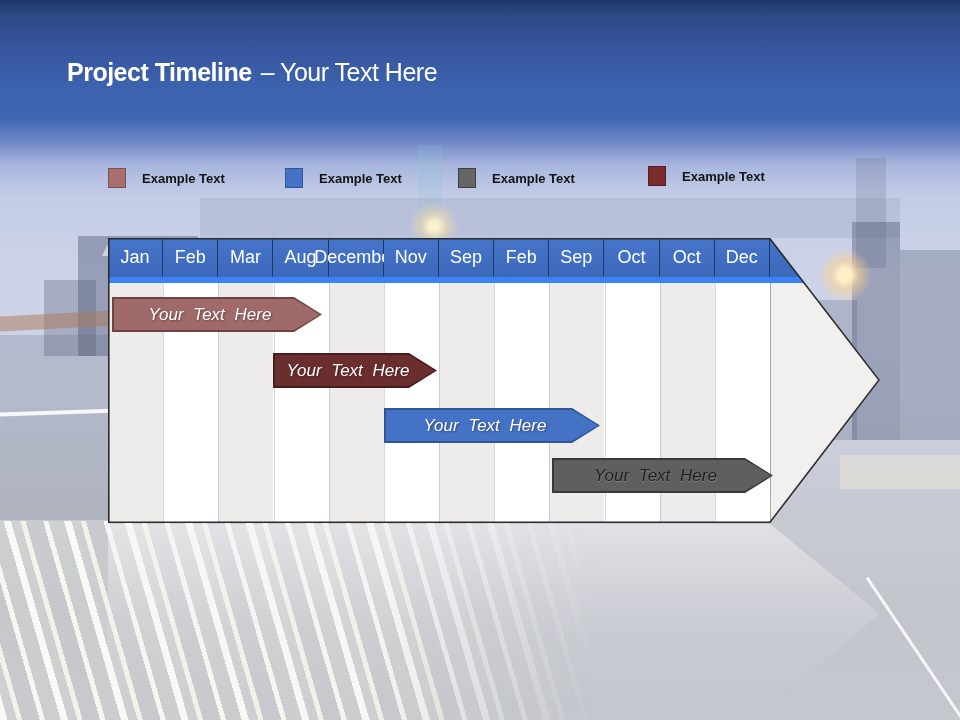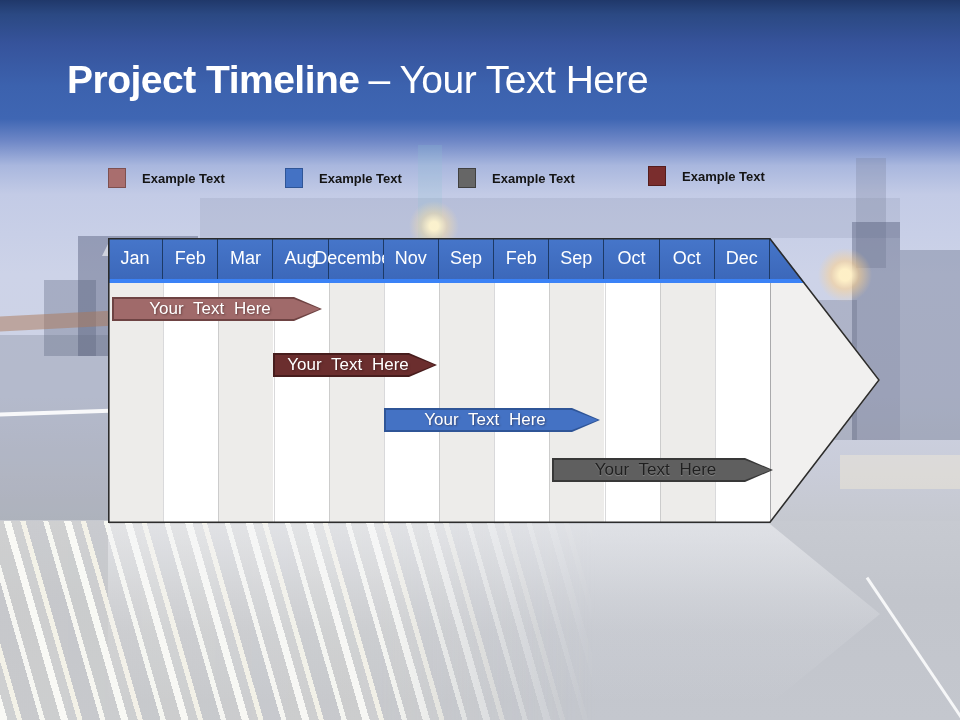--- a/index.html
+++ b/index.html
@@ -26,21 +26,21 @@
     mask-image:linear-gradient(to right, rgba(0,0,0,.95) 0%, rgba(0,0,0,.9) 55%, rgba(0,0,0,0) 82%);}
   .guardrail{position:absolute;left:938px;top:553px;width:3px;height:195px;
     background:rgba(255,255,255,0.85);transform:rotate(-34deg);}
 
   
   .reflection{position:absolute;left:108px;top:524px;width:772px;height:180px;z-index:2;
     clip-path:polygon(0 0,662px 0,772px 90px,662px 180px,0 180px);
     background:linear-gradient(180deg,rgba(243,244,247,0.55),rgba(243,244,247,0.12) 60%,rgba(243,244,247,0));}
 
   
-  .title{position:absolute;left:67px;top:58px;z-index:6;color:#ffffff;font-size:39px;
+  .title{position:absolute;left:67px;top:58px;z-index:6;color:#ffffff;font-size:25px;
     letter-spacing:-0.5px;white-space:nowrap;}
   .title .t-bold{font-weight:700;}
   .title .t-reg{font-weight:400;margin-left:9px;}
 
   
   .legend-item{position:absolute;top:168px;display:flex;align-items:center;gap:16px;z-index:6;}
   .swatch{width:18px;height:20px;box-sizing:border-box;}
   .legend-label{font-size:13px;font-weight:700;color:#141414;white-space:nowrap;}
   .li-1{left:108px;} .li-2{left:285px;} .li-3{left:458px;} .li-4{left:648px;top:166px;}
   .sw-1{background:#a96e6e;border:1px solid #7e5050;}
@@ -51,31 +51,31 @@
   
   .arrow{position:absolute;left:108px;top:238px;width:772px;height:285px;z-index:3;
     clip-path:polygon(0 0,662px 0,772px 142px,662px 285px,0 285px);}
   .arrow-fill{position:absolute;inset:0;background:#f1f0ef;}
   .cols{position:absolute;left:0;top:45px;width:662px;bottom:0;
     border-right:1px solid rgba(120,120,125,0.40);
     background:
       repeating-linear-gradient(to right, rgba(130,130,136,0.30) 0 1px, rgba(0,0,0,0) 1px 55.1667px),
       repeating-linear-gradient(to right, #edecea 0 55.1667px, #ffffff 55.1667px 110.3333px);}
   .header-row{position:absolute;left:0;top:0;width:772px;height:45px;display:flex;
-    border-bottom:4px solid #3b82f6;box-sizing:border-box;}
+    border-bottom:6px solid #3b82f6;box-sizing:border-box;}
   .month-cell{width:55.1667px;box-sizing:border-box;flex:0 0 55.1667px;
     display:flex;align-items:center;justify-content:center;
     background:linear-gradient(180deg,#4676ca 0%,#3c68ba 100%);
     border-right:1px solid #1d3a66;color:#ffffff;font-size:18px;}
   .header-filler{flex:1 1 auto;background:linear-gradient(180deg,#4676ca 0%,#3c68ba 100%);}
   .arrow-outline{position:absolute;left:108px;top:238px;z-index:4;pointer-events:none;}
 
   
-  .bar{position:absolute;height:24px;z-index:5;
-    clip-path:polygon(0 0,calc(100% - 28px) 0,100% 50%,calc(100% - 28px) 100%,0 100%);}
+  .bar{position:absolute;height:35px;z-index:5;
+    clip-path:polygon(0 0,calc(100% - 28px) 0,100% 50%,calc(100% - 28px) 100%,0 100%);font-style:italic;}
   .bar-fill{position:absolute;inset:2px;
     clip-path:polygon(0 0,calc(100% - 26px) 0,100% 50%,calc(100% - 26px) 100%,0 100%);}
   .bar-label{position:absolute;inset:0;display:flex;align-items:center;justify-content:center;
     padding-right:14px;font-size:17px;word-spacing:5px;white-space:nowrap;
     text-shadow:1px 1px 2px rgba(40,20,20,0.45);}
   .bar-1{left:112px;top:297px;width:210px;background:#6e4343;}
   .bar-1 .bar-fill{background:#a06a6a;} .bar-1 .bar-label{color:#ffffff;}
   .bar-2{left:273px;top:353px;width:164px;background:#471d1d;}
   .bar-2 .bar-fill{background:#6b2e2e;} .bar-2 .bar-label{color:#ffffff;}
   .bar-3{left:384px;top:408px;width:216px;background:#2f5597;}

